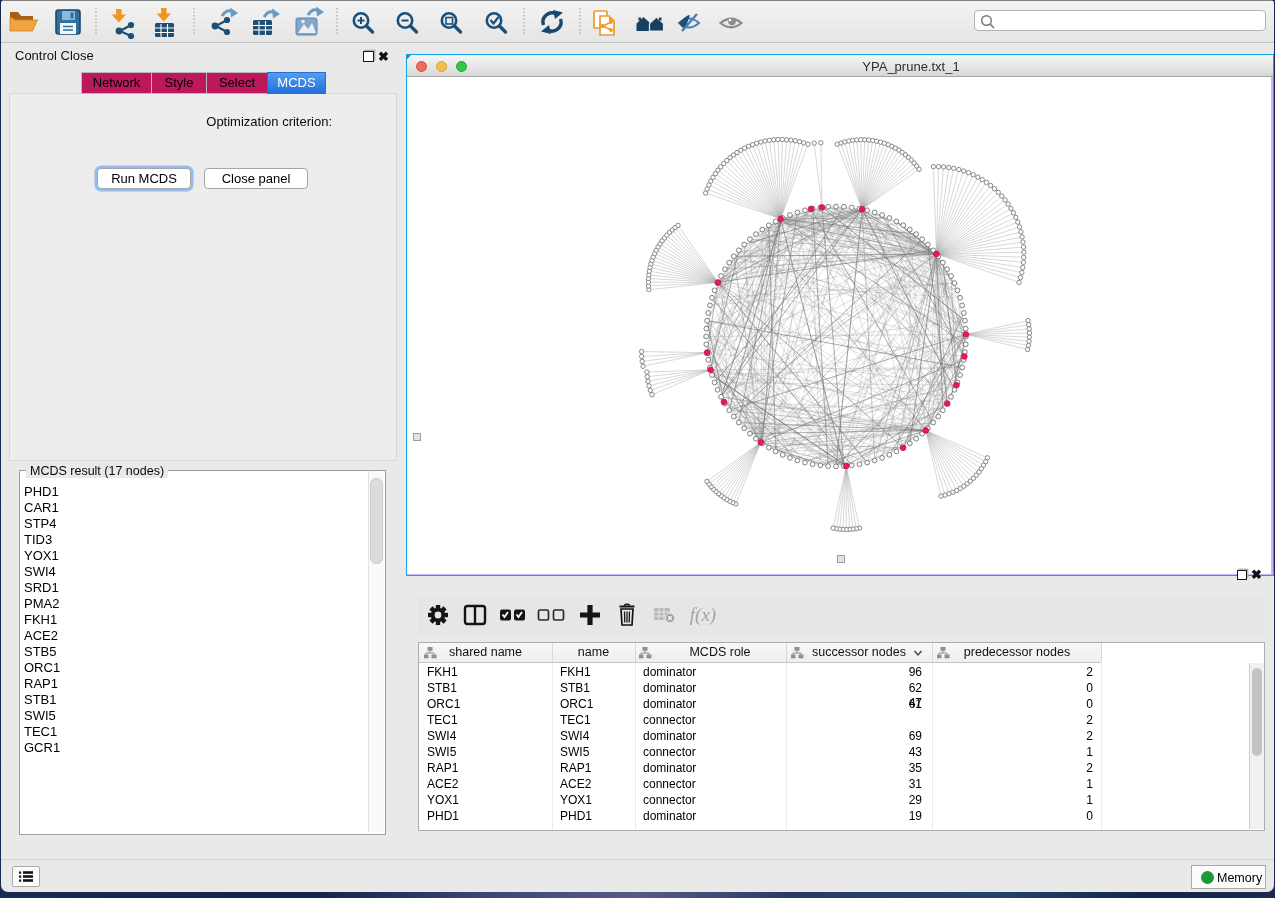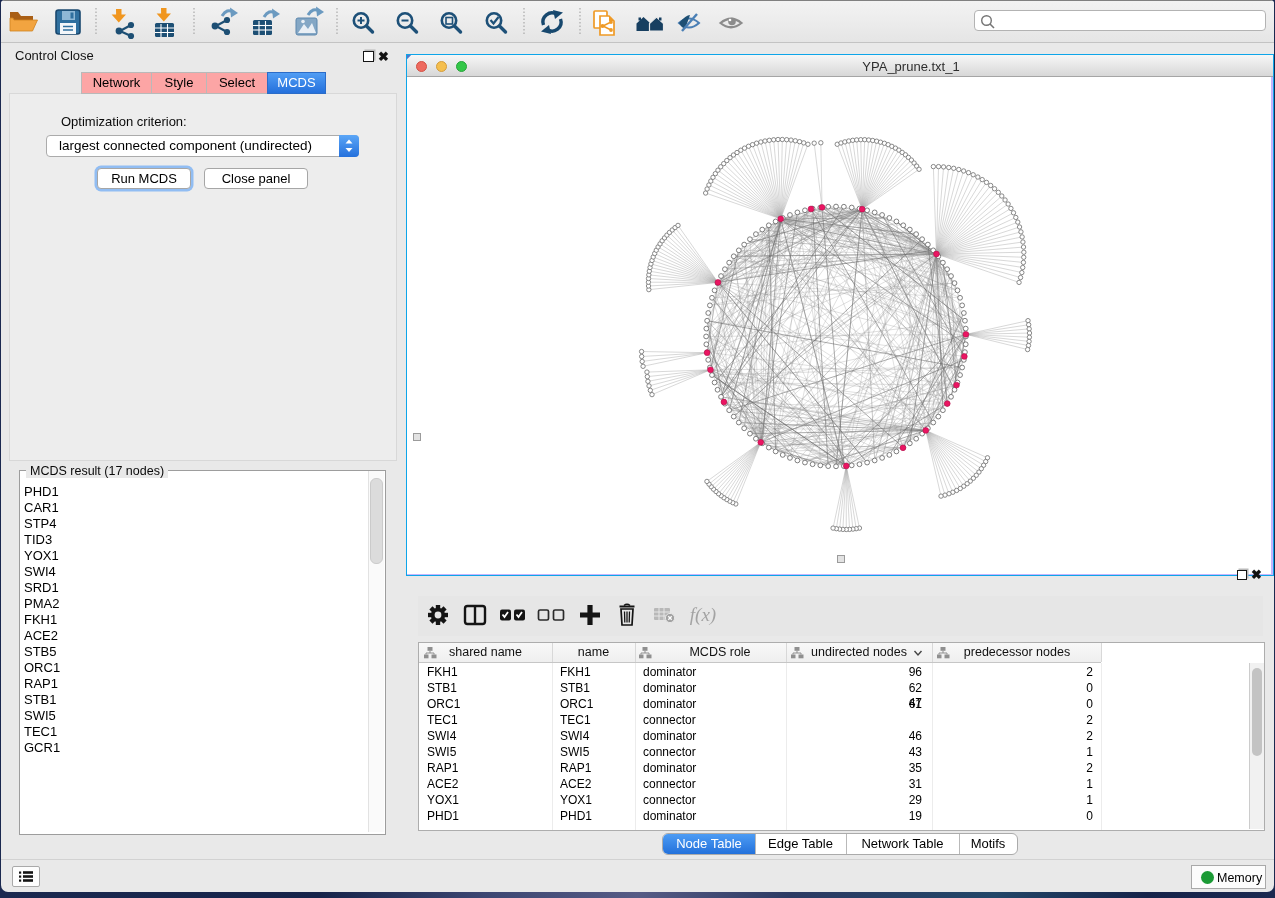--- a/index.html
+++ b/index.html
@@ -11,24 +11,24 @@
 #topline{position:absolute;left:0;top:0;width:100%;height:1px;background:#818181}
 #toolbar{position:absolute;left:0;top:1px;width:100%;height:41px;
  background:linear-gradient(#f3f3f3,#e5e5e5);border-bottom:1px solid #c3c3c3}
 #searchbox{position:absolute;left:973px;top:10px;width:290px;height:19px;background:#fff;
  border:1px solid #b3b3b3;border-radius:4px}
 
 #cp-title{position:absolute;left:14px;top:48px;font-size:13px;color:#141414}
 .wbtn-sq{position:absolute;width:9px;height:9px;border:1.5px solid #151515;background:#fff;box-shadow:1.5px -1.5px 0 0 #b9b9b9}
 .wbtn-x{position:absolute;font-size:13px;font-weight:700;color:#111}
 #tabpanel{position:absolute;left:8px;top:93px;width:386px;height:366px;border:1px solid #d8d8d8;background:#ededed}
-.tab{position:absolute;top:72px;height:20px;background:#fca5a5;border:1px solid #b9b9b9;
+.tab{position:absolute;top:72px;height:20px;background:#be185d;border:1px solid #b9b9b9;
  font-size:13px;text-align:center;line-height:20px;color:#000;box-sizing:content-box}
 #tab-mcds{background:linear-gradient(#509df4,#2470dc);color:#fff;border-color:#2b6cc8}
-#opt-label{position:absolute;left:60px;top:114px;width:283px;text-align:left;font-size:13px;color:#0a0a0a}
+#opt-label{position:absolute;left:48px;top:114px;width:283px;text-align:right;font-size:13px;color:#0a0a0a}
 #dropdown{position:absolute;left:45px;top:135px;width:311px;height:20px;background:#fff;
  border:1px solid #ababab;border-radius:4px;font-size:13.5px;line-height:20px;color:#000}
 #dd-text{position:absolute;left:12px;top:0}
 #dd-cap{position:absolute;right:-1px;top:-1px;width:20px;height:22px;border-radius:0 4px 4px 0;
  background:linear-gradient(#5ba6f7,#2470dc)}
 .btn{position:absolute;top:168px;height:19px;background:#fff;border:1px solid #a6a6a6;
  border-radius:4px;font-size:13px;text-align:center;line-height:19px;color:#000}
 #btn-run{left:96px;width:92px;box-shadow:0 0 0 2.5px #91bdf3}
 #btn-close{left:203px;width:102px}
 #groupbox{position:absolute;left:18px;top:470px;width:365px;height:363px;border:1px solid #9d9d9d;background:#fff}
@@ -217,29 +217,20 @@
 
 <div id="cp-title">Control Close</div>
 <div class="wbtn-sq" style="left:362px;top:51px"></div>
 <div class="wbtn-x" style="left:377px;top:49px">✖</div>
 <div id="tabpanel"></div>
 <div class="tab" style="left:80px;width:69px">Network</div>
 <div class="tab" style="left:150px;width:54px">Style</div>
 <div class="tab" style="left:205px;width:60px">Select</div>
 <div class="tab" id="tab-mcds" style="left:266px;width:57px">MCDS</div>
 <div id="opt-label">Optimization criterion:</div>
-<div id="dropdown">
-  <span id="dd-text">largest connected component (undirected)</span>
-  <div id="dd-cap">
-    <svg width="20" height="22" viewBox="0 0 20 22">
-      <path d="M6.5,8.5 L10,4.5 L13.5,8.5 Z" fill="#fff"></path>
-      <path d="M6.5,13 L10,17 L13.5,13 Z" fill="#fff"></path>
-    </svg>
-  </div>
-</div>
 <div class="btn" id="btn-run">Run MCDS</div>
 <div class="btn" id="btn-close">Close panel</div>
 <div id="groupbox"></div>
 <div id="gb-label">MCDS result (17 nodes)</div>
 <div class="li" style="top:484px">PHD1</div>
 <div class="li" style="top:500px">CAR1</div>
 <div class="li" style="top:516px">STP4</div>
 <div class="li" style="top:532px">TID3</div>
 <div class="li" style="top:548px">YOX1</div>
 <div class="li" style="top:564px">SWI4</div>
@@ -1253,21 +1244,21 @@
       </svg>
   <svg class="abs" style="left:372px;top:4px" width="13" height="12" viewBox="0 0 13 12">
         <use href="#oc"></use>
       </svg>
   <svg class="abs" style="left:518px;top:4px" width="13" height="12" viewBox="0 0 13 12">
         <use href="#oc"></use>
       </svg>
   <div class="hcell" style="left:10px;width:113px">shared name</div>
   <div class="hcell" style="left:133px;width:83px">name</div>
   <div class="hcell" style="left:235px;width:132px">MCDS role</div>
-  <div class="hcell" style="left:385px;width:110px">undirected nodes</div>
+  <div class="hcell" style="left:385px;width:110px">successor nodes</div>
   <svg class="abs" style="left:494px;top:6px" width="10" height="8" viewBox="0 0 10 8">
         <path d="M1.5,2 L5,6 L8.5,2" stroke="#444" stroke-width="1.4" fill="none"></path>
       </svg>
   <div class="hcell" style="left:530px;width:136px">predecessor nodes</div>
   <div class="cdiv" style="left:133px"></div>
   <div class="cdiv" style="left:216px"></div>
   <div class="cdiv" style="left:367px"></div>
   <div class="cdiv" style="left:513px"></div>
   <div class="cdiv" style="left:682px"></div>
   <div class="cell" style="left:8px;top:21px">FKH1</div>
@@ -1286,21 +1277,21 @@
 <div class="cell" style="left:430px;top:53px;width:73px;text-align:right">61</div>
 <div class="cell" style="left:600px;top:53px;width:74px;text-align:right">0</div>
 <div class="cell" style="left:8px;top:69px">TEC1</div>
 <div class="cell" style="left:141px;top:69px">TEC1</div>
 <div class="cell" style="left:224px;top:69px">connector</div>
 <div class="cell" style="left:430px;top:52px;width:73px;text-align:right">47</div>
 <div class="cell" style="left:600px;top:69px;width:74px;text-align:right">2</div>
 <div class="cell" style="left:8px;top:85px">SWI4</div>
 <div class="cell" style="left:141px;top:85px">SWI4</div>
 <div class="cell" style="left:224px;top:85px">dominator</div>
-<div class="cell" style="left:430px;top:85px;width:73px;text-align:right">46</div>
+<div class="cell" style="left:430px;top:85px;width:73px;text-align:right">69</div>
 <div class="cell" style="left:600px;top:85px;width:74px;text-align:right">2</div>
 <div class="cell" style="left:8px;top:101px">SWI5</div>
 <div class="cell" style="left:141px;top:101px">SWI5</div>
 <div class="cell" style="left:224px;top:101px">connector</div>
 <div class="cell" style="left:430px;top:101px;width:73px;text-align:right">43</div>
 <div class="cell" style="left:600px;top:101px;width:74px;text-align:right">1</div>
 <div class="cell" style="left:8px;top:117px">RAP1</div>
 <div class="cell" style="left:141px;top:117px">RAP1</div>
 <div class="cell" style="left:224px;top:117px">dominator</div>
 <div class="cell" style="left:430px;top:117px;width:73px;text-align:right">35</div>
@@ -1317,29 +1308,20 @@
 <div class="cell" style="left:600px;top:149px;width:74px;text-align:right">1</div>
 <div class="cell" style="left:8px;top:165px">PHD1</div>
 <div class="cell" style="left:141px;top:165px">PHD1</div>
 <div class="cell" style="left:224px;top:165px">dominator</div>
 <div class="cell" style="left:430px;top:165px;width:73px;text-align:right">19</div>
 <div class="cell" style="left:600px;top:165px;width:74px;text-align:right">0</div>
   <div id="tbl-sb">
         <div id="tbl-thumb"></div>
       </div>
 </div>
-<div id="btabs" style="width:354px">
-  <div class="btab" id="bt-node" style="left:0;width:92px">Node Table</div>
-  <div class="btab" style="left:92px;width:91px">Edge Table</div>
-  <div class="btab" style="left:183px;width:113px">Network Table</div>
-  <div class="btab" style="left:296px;width:58px">Motifs</div>
-  <div class="btabdiv" style="left:92px"></div>
-  <div class="btabdiv" style="left:183px"></div>
-  <div class="btabdiv" style="left:296px"></div>
-</div>
 
 <div id="statusline"></div>
 <div id="listbtn">
 <svg width="26" height="19" viewBox="0 0 26 19">
 <g fill="#141414">
 <rect x="6" y="4.5" width="2.2" height="2.2"></rect>
           <rect x="10" y="4.2" width="10" height="2.6"></rect>
 <rect x="6" y="8.5" width="2.2" height="2.2"></rect>
           <rect x="10" y="8.2" width="10" height="2.6"></rect>
 <rect x="6" y="12.5" width="2.2" height="2.2"></rect>

